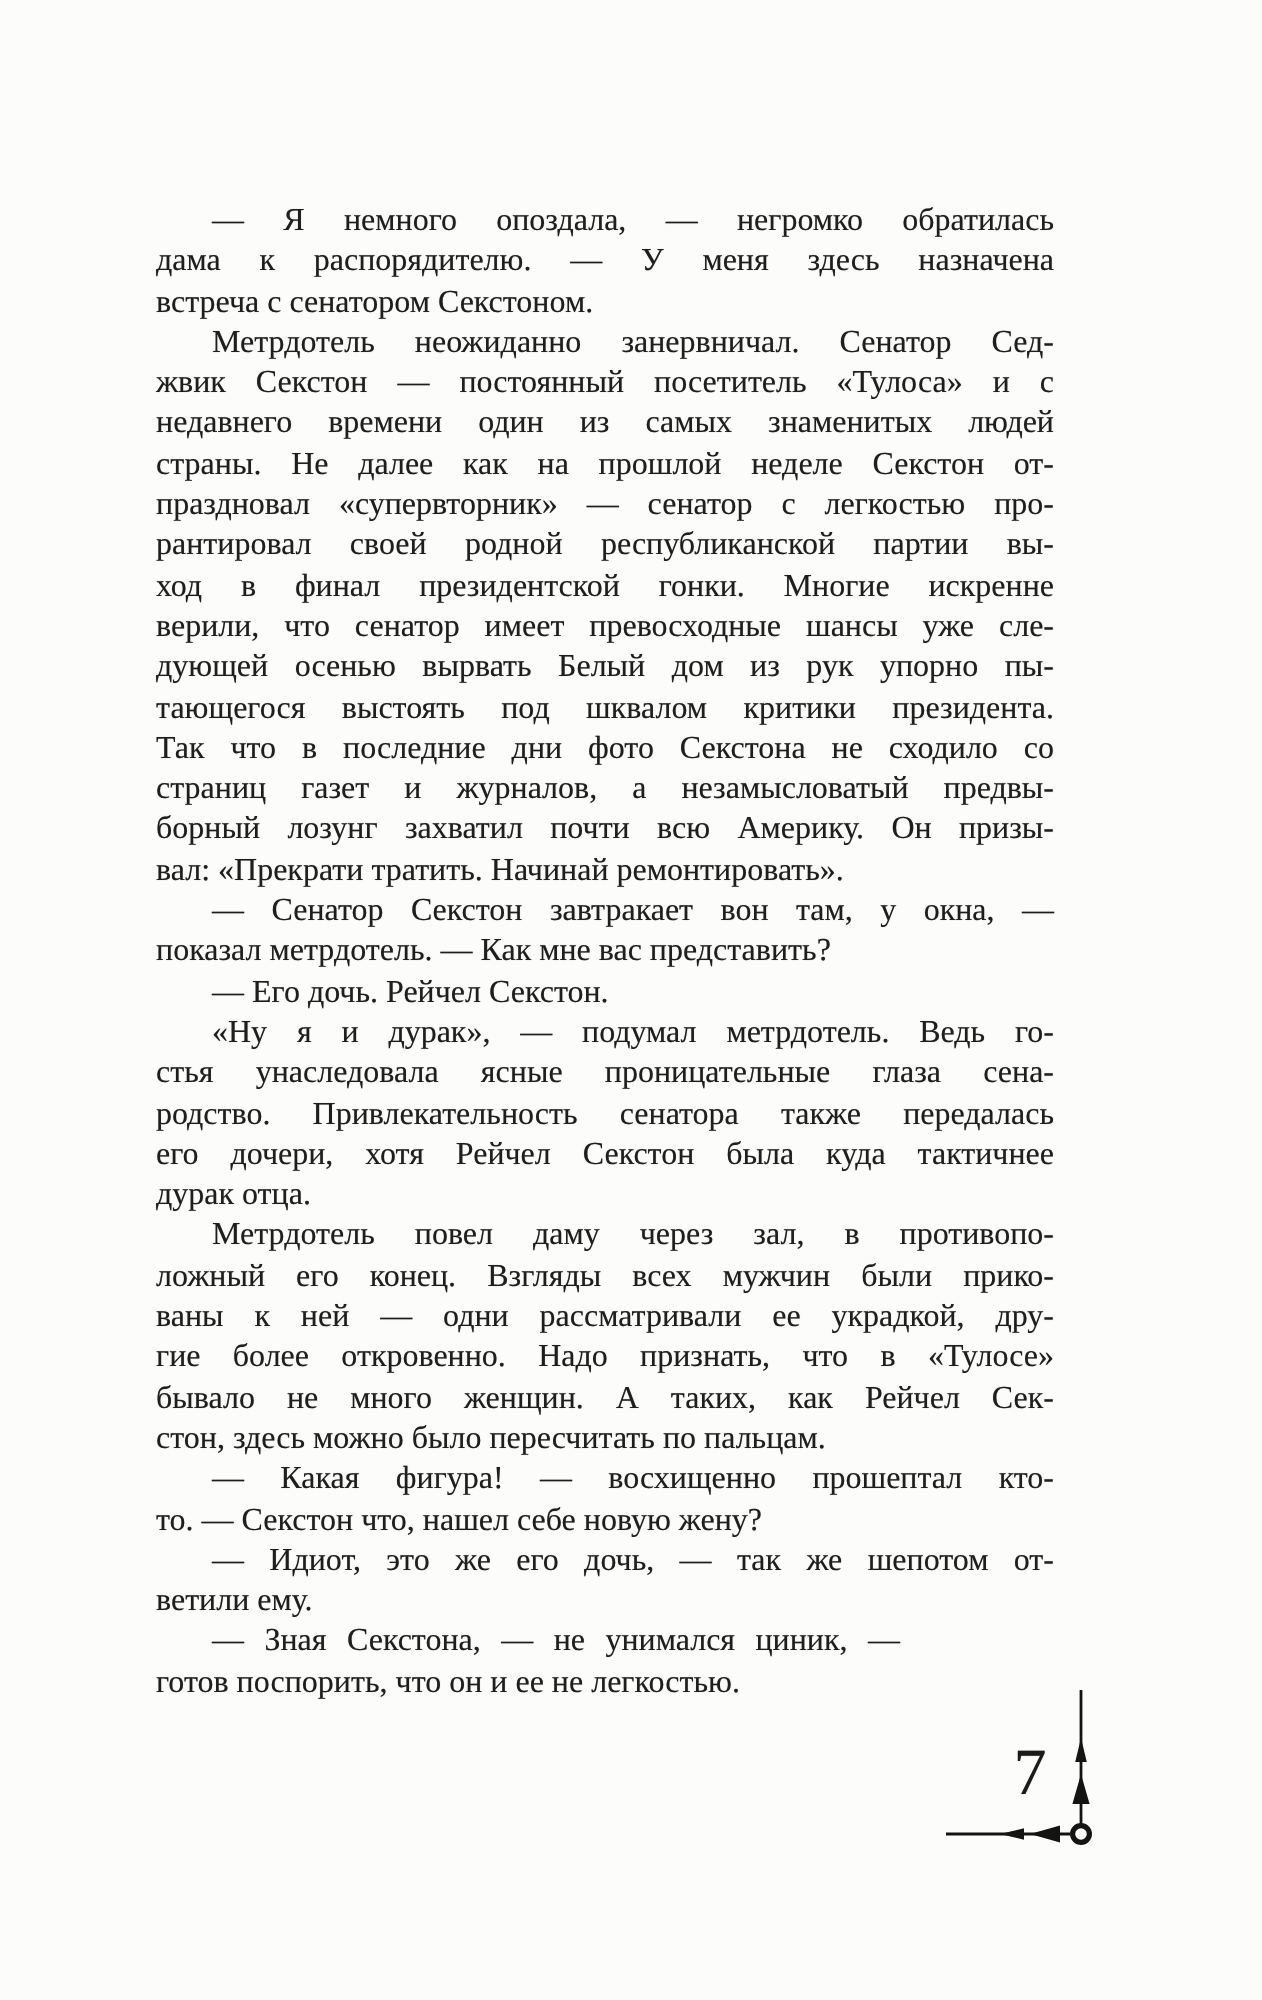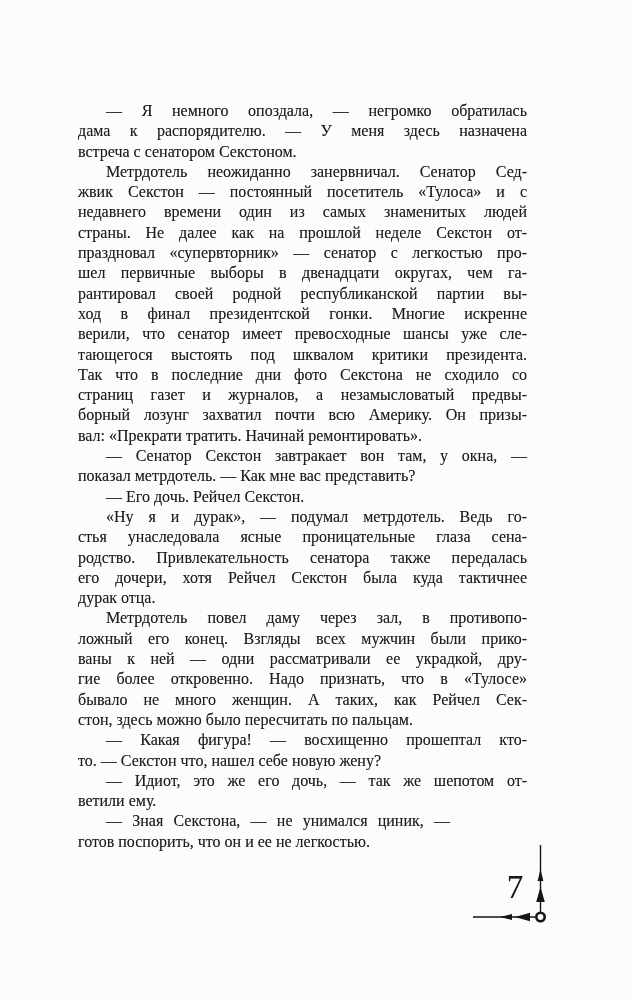--- a/index.html
+++ b/index.html
@@ -74,24 +74,24 @@
         <div class="line first">— Я немного опоздала, — негромко обратилась</div>
         <div class="line">дама к распорядителю. — У меня здесь назначена</div>
         <div class="line last">встреча с сенатором Секстоном.</div>
       </div>
       <div class="para">
         <div class="line first">Метрдотель неожиданно занервничал. Сенатор Сед-</div>
         <div class="line">жвик Секстон — постоянный посетитель «Тулоса» и с</div>
         <div class="line">недавнего времени один из самых знаменитых людей</div>
         <div class="line">страны. Не далее как на прошлой неделе Секстон от-</div>
         <div class="line">праздновал «супервторник» — сенатор с легкостью про-</div>
-        <div class="line">шел первичные выборы в двенадцати округах, чем га-</div>
         <div class="line">рантировал своей родной республиканской партии вы-</div>
         <div class="line">ход в финал президентской гонки. Многие искренне</div>
         <div class="line">верили, что сенатор имеет превосходные шансы уже сле-</div>
+        <div class="line">дующей осенью вырвать Белый дом из рук упорно пы-</div>
         <div class="line">тающегося выстоять под шквалом критики президента.</div>
         <div class="line">Так что в последние дни фото Секстона не сходило со</div>
         <div class="line">страниц газет и журналов, а незамысловатый предвы-</div>
         <div class="line">борный лозунг захватил почти всю Америку. Он призы-</div>
         <div class="line last">вал: «Прекрати тратить. Начинай ремонтировать».</div>
       </div>
       <div class="para">
         <div class="line first">— Сенатор Секстон завтракает вон там, у окна, —</div>
         <div class="line last">показал метрдотель. — Как мне вас представить?</div>
       </div>

